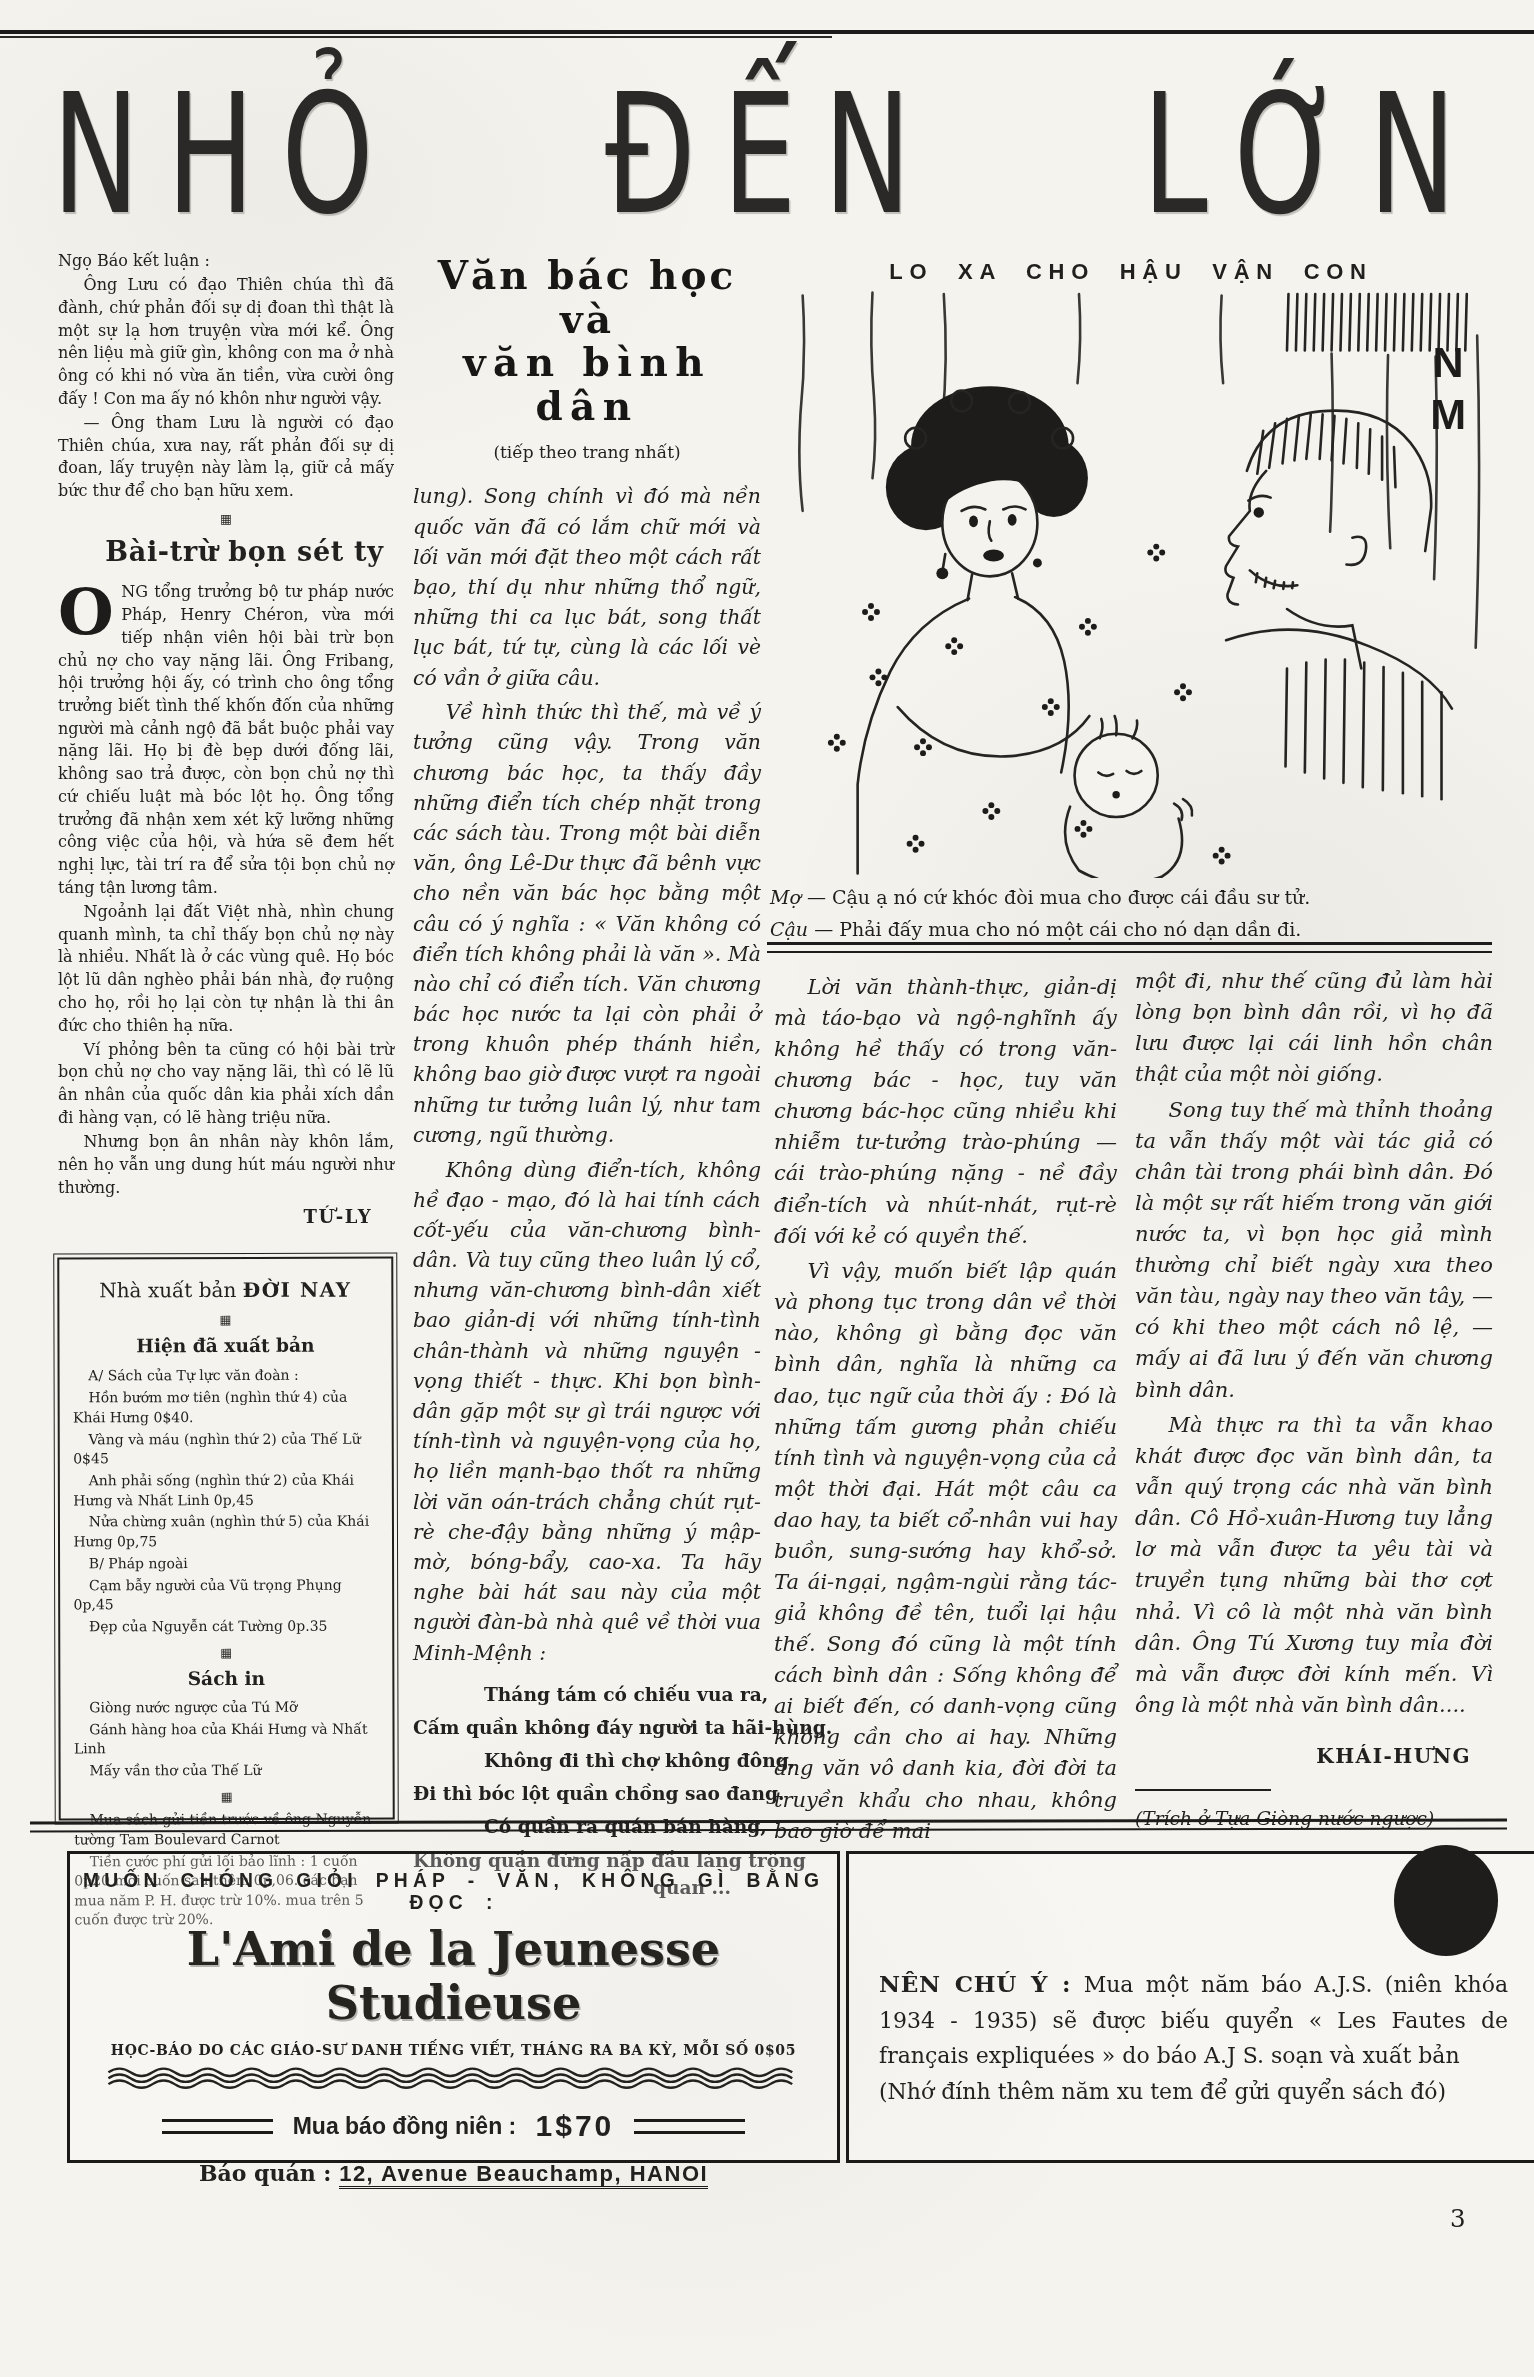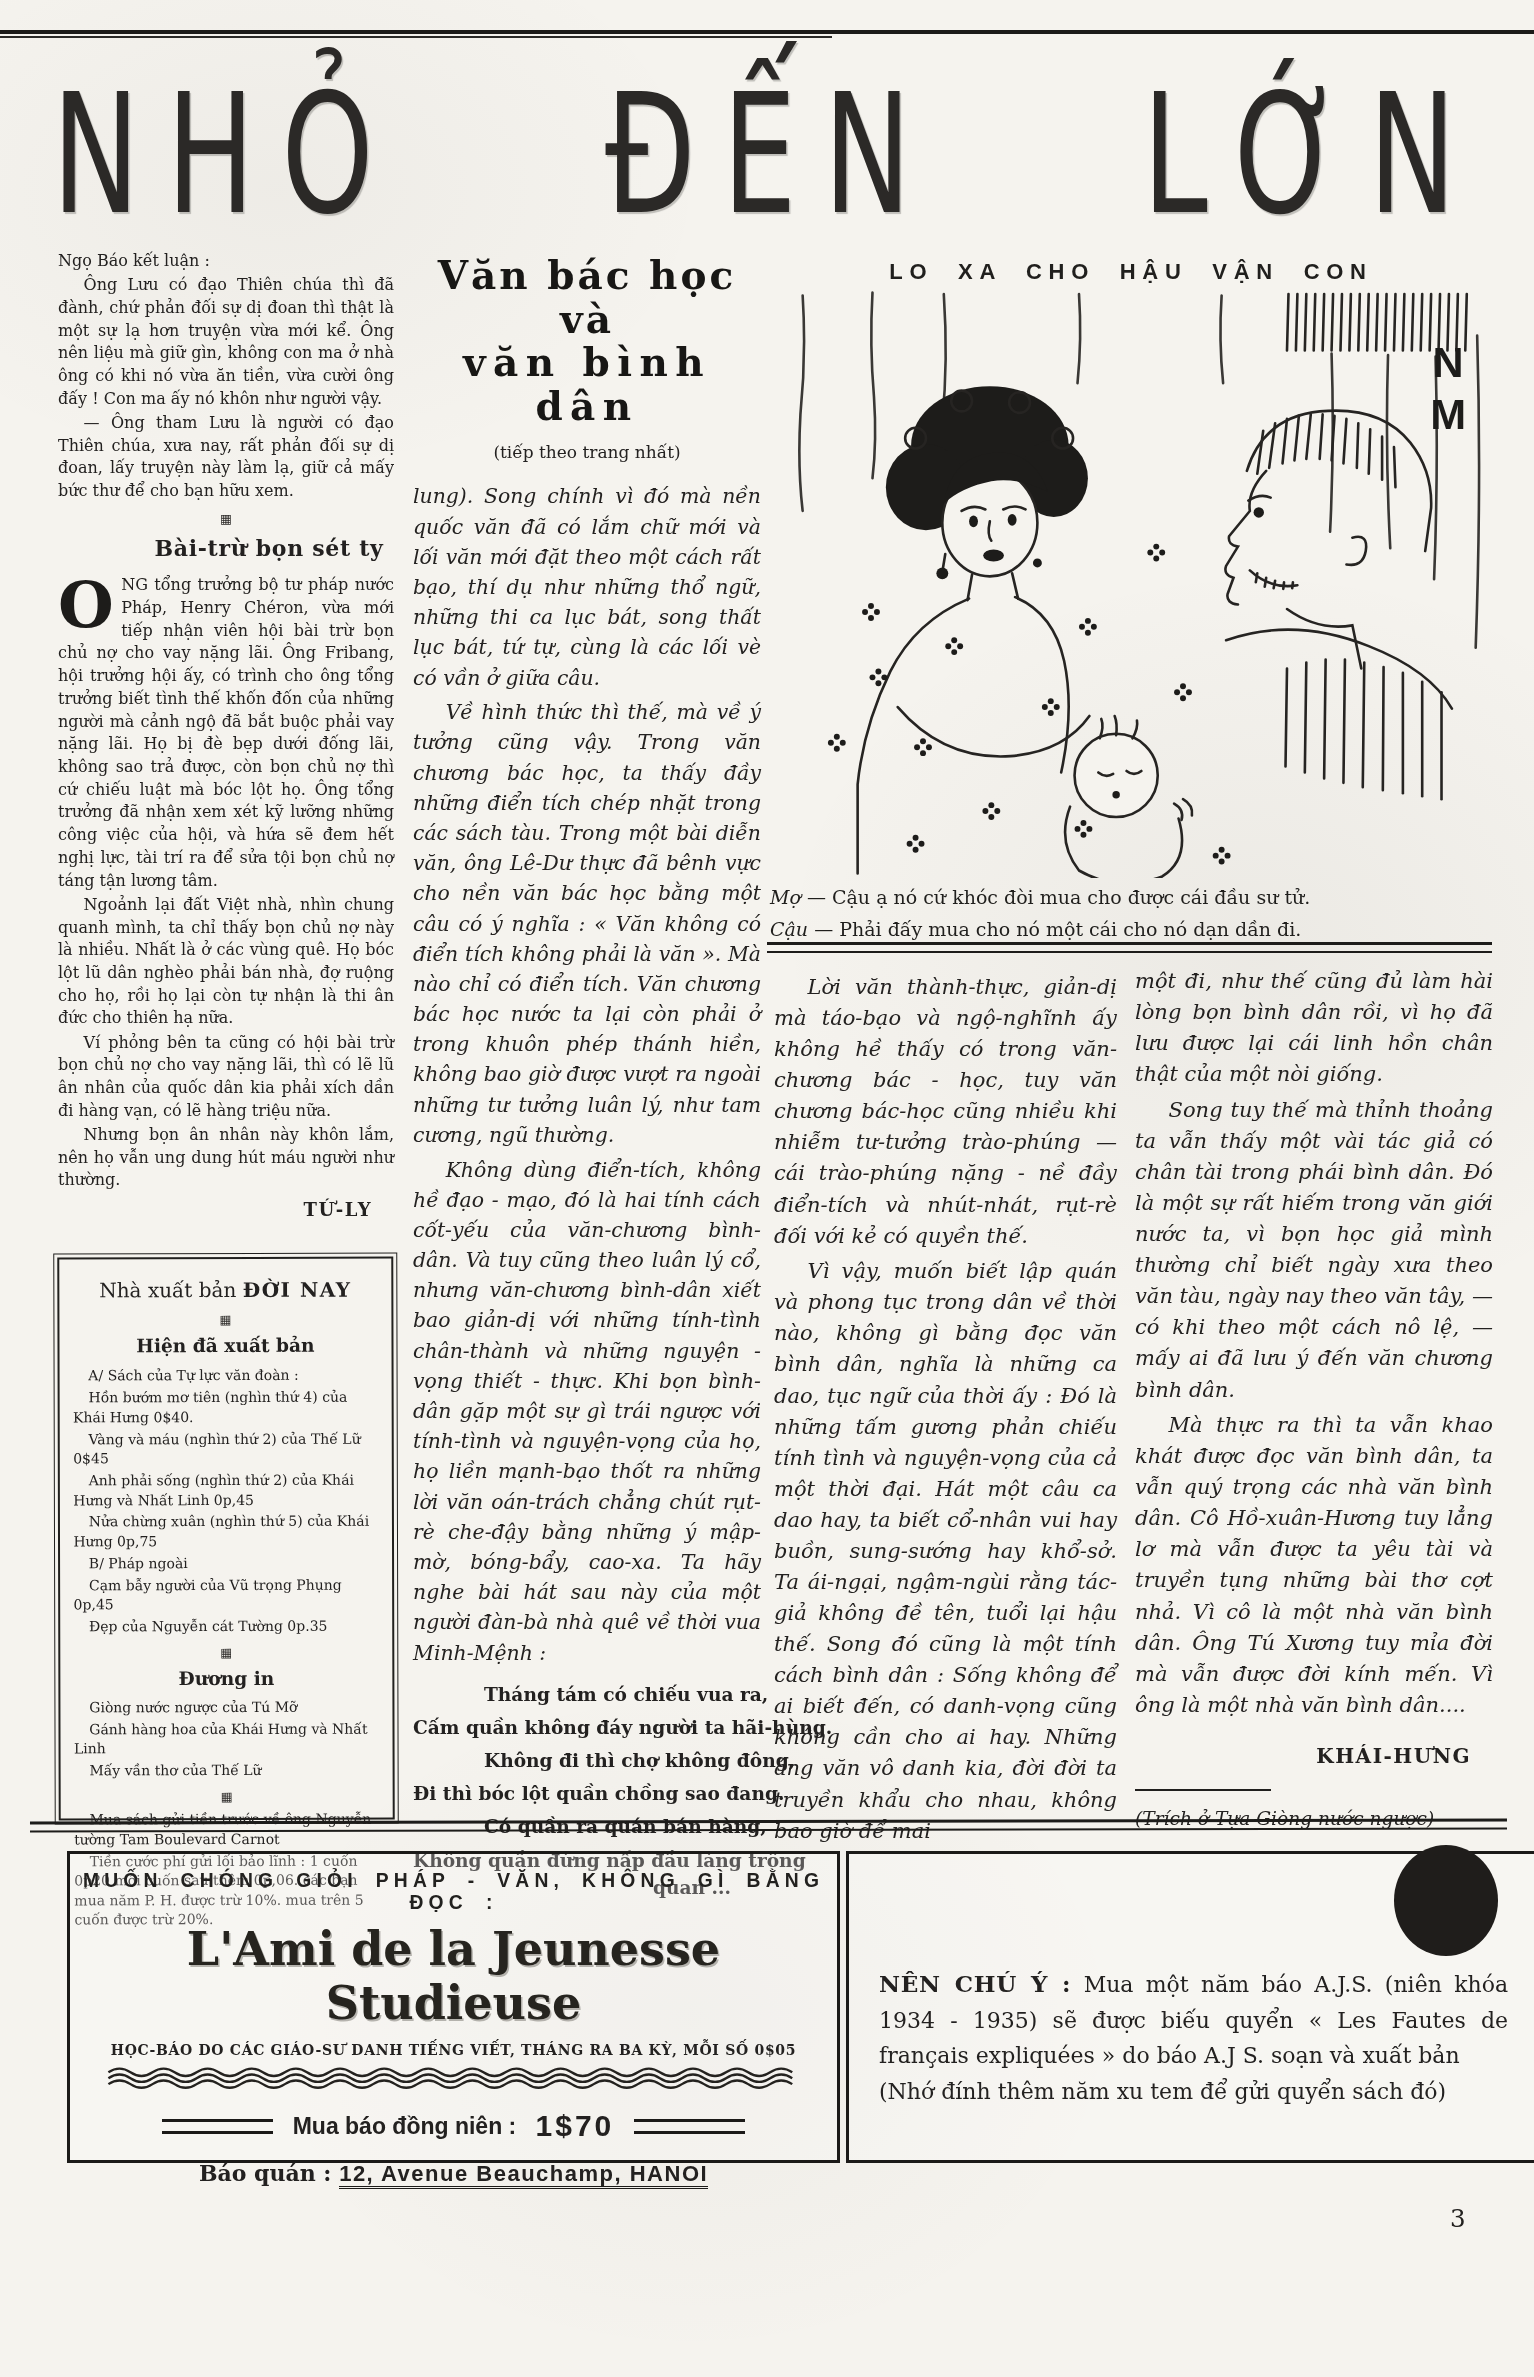--- a/index.html
+++ b/index.html
@@ -24,21 +24,21 @@
     font-size:117px; line-height:1; color:#2b2927;
     transform:scaleY(1.42); transform-origin:top center;
     text-shadow:1.5px 1.5px 0.7px rgba(40,38,35,.25);
   }
   .masthead span{letter-spacing:27px;}
   
   .serifcol{font-size:16px; line-height:1.42; text-align:justify;}
   .serifcol p{margin:0 0 1.5px 0;}
   .ind{text-indent:1.6em;}
   .ornament{display:block;text-align:center;font-size:12.6px;color:#2a2826;margin:7.4px 0 4.5px 0;}
-  .sec-title{font-weight:bold;font-size:22px;text-align:right;padding-right:10.4px;margin:3px 0 10.4px 0;letter-spacing:0.7px;}
+  .sec-title{font-weight:bold;font-size:27px;text-align:right;padding-right:10.4px;margin:3px 0 10.4px 0;letter-spacing:0.7px;}
   .dropcap{float:left;font-size:64px;line-height:.82;font-weight:bold;padding:4.5px 7.4px 0 0;color:#1d1c1a;}
   .sig{text-align:right;font-weight:bold;font-size:18px;letter-spacing:1.5px;padding-right:22px;margin-top:4.5px;}
   
   .c2head{font-weight:bold;font-size:39px;line-height:1.12;text-align:center;letter-spacing:3px;color:#181715;margin:0;}
   .c2sub{text-align:center;font-size:17px;margin:13.4px 0 19.3px 0;}
   .italcol{font-style:italic;font-size:20.4px;line-height:1.48;text-align:justify;}
   .italcol p{margin:0 0 4.5px 0;}
   .poem{font-style:normal;font-weight:bold;font-size:18.6px;line-height:1.78;margin-top:10.4px;}
   .poem div{white-space:nowrap;}
   .poem .even{padding-left:71px;}
@@ -122,21 +122,21 @@
     <div class="sub">Hiện đã xuất bản</div>
     <p>A/ Sách của Tự lực văn đoàn :</p>
     <p>Hồn bướm mơ tiên (nghìn thứ 4) của Khái Hưng 0$40.</p>
     <p>Vàng và máu (nghìn thứ 2) của Thế Lữ 0$45</p>
     <p>Anh phải sống (nghìn thứ 2) của Khái Hưng và Nhất Linh 0p,45</p>
     <p>Nửa chừng xuân (nghìn thứ 5) của Khái Hưng 0p,75</p>
     <p>B/ Pháp ngoài</p>
     <p>Cạm bẫy người của Vũ trọng Phụng 0p,45</p>
     <p>Đẹp của Nguyễn cát Tường 0p.35</p>
     <span class="ornament">▦</span>
-    <div class="ptitle">Đương in</div>
+    <div class="ptitle">Sách in</div>
     <p>Giòng nước ngược của Tú Mỡ</p>
     <p>Gánh hàng hoa của Khái Hưng và Nhất Linh</p>
     <p>Mấy vần thơ của Thế Lữ</p>
     <span class="ornament">▦</span>
     <p>Mua sách gửi tiền trước về ông Nguyễn tường Tam Boulevard Carnot</p>
     <p>Tiền cước phí gửi lối bảo lĩnh : 1 cuốn 0p20 mỗi cuốn sau thêm 0p,06. các bạn mua năm P. H. được trừ 10%. mua trên 5 cuốn được trừ 20%.</p>
   </div>
 
   <div class="abs" style="left:413px;top:254px;width:348px;">
     <h1 class="c2head">

